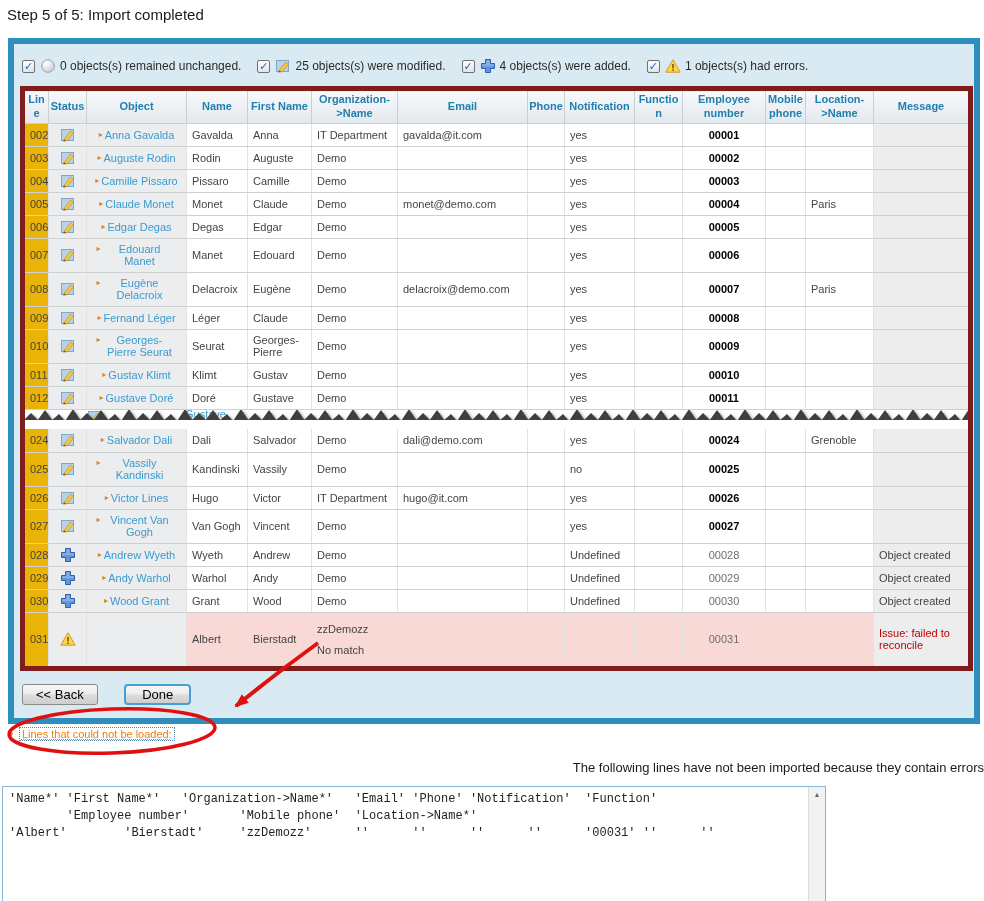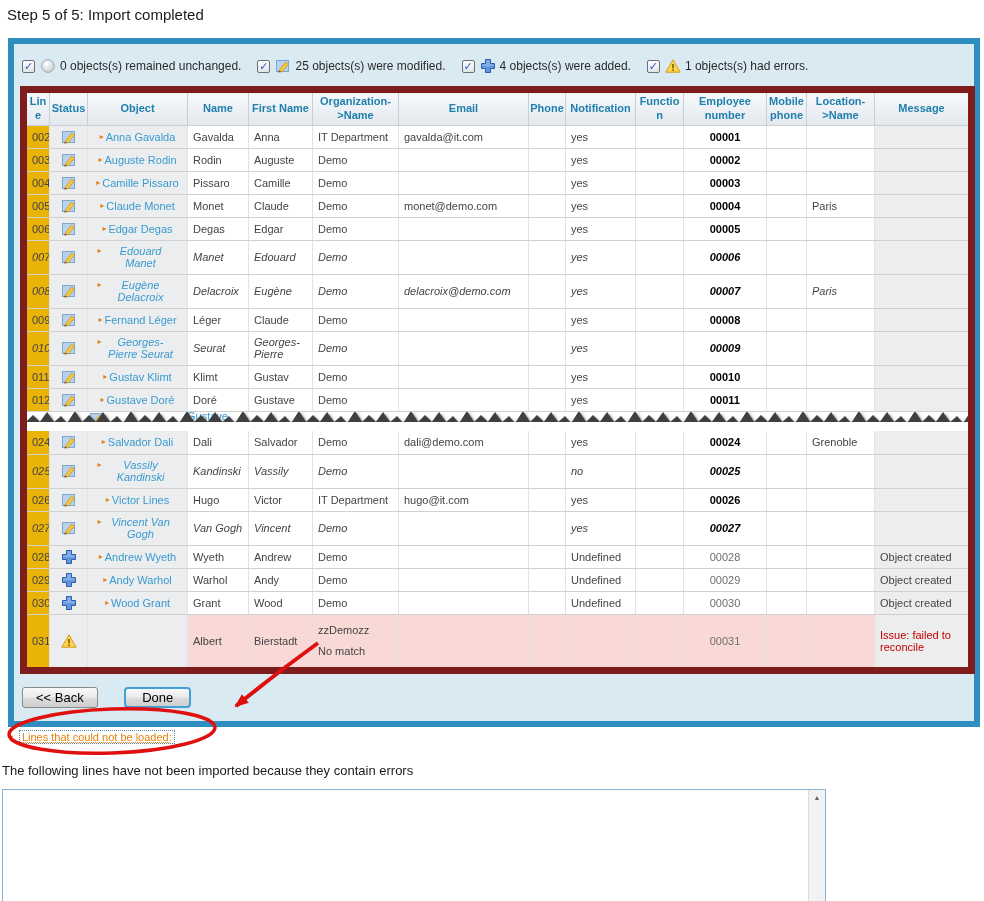--- a/index.html
+++ b/index.html
@@ -26,32 +26,32 @@
   .summary-item{display:flex;align-items:center;margin-right:16px;white-space:nowrap;}
   .cb{
     width:13px;height:13px;border:1px solid #707070;border-radius:2px;
     background:linear-gradient(#fdfdfd,#e2e6ea);display:inline-flex;align-items:center;justify-content:center;
     font-size:11px;line-height:11px;color:#2a5cc8;font-weight:bold;margin-right:5px;flex:0 0 auto;
   }
   .sum-icon{width:16px;height:16px;margin-right:4px;flex:0 0 auto;}
   .sum-icon svg{display:block;}
   
   .table-wrap{margin:0 6px;background:#fff;}
-  table.grid{width:100%;border-collapse:collapse;table-layout:fixed;font-size:11px;border:7px solid #7f1d1d;}
+  table.grid{width:100%;border-collapse:collapse;table-layout:fixed;font-size:11px;border:5px solid #7f1d1d;}
   table.grid th{
     background:linear-gradient(#f7f9fb,#e3e9ee);color:var(--header-blue);
     font-weight:bold;border:1px solid #c8d0d7;padding:2px 1px;height:30px;
     text-align:center;line-height:1.25;overflow-wrap:break-word;
   }
   table.grid td{
     border-bottom:1px solid #d0d0d0;border-right:1px solid #e2e2e2;
     padding:2px 5px;color:#444;vertical-align:middle;overflow:hidden;
   }
   tr.data-row{height:23px;}
-  tr.data-row.tall{height:34px;font-style:italic;}
+  tr.data-row.tall{height:34px;}
   tr.row-error{height:56px;}
   .c-line{background:#eab308;color:#5a5a5a;padding-left:5px;}
   .c-status{background:#ebedef;text-align:center;}
   .c-status svg{display:inline-block;vertical-align:middle;}
   .c-object{background:#ebedef;text-align:center;}
   .c-message{background:#ededee;color:#555;}
   .c-employee_number{text-align:center;color:#444;}
   tr.row-modified .c-employee_number{font-weight:bold;color:#000;}
   tr.row-added .c-employee_number,tr.row-error .c-employee_number{color:#6e6e6e;}
   tr.row-error .c-name,tr.row-error .c-first_name,tr.row-error .c-organization,
@@ -78,21 +78,21 @@
     border:1px solid #8a8a8a;border-radius:3px;font-family:inherit;
   }
   .btn-done{border:2px solid #46a0d8;border-radius:4px;margin-left:22px;padding:1px 16px;}
   
   .error-link-row{margin:4px 0 0 6px;font-size:11px;height:16px;}
   .twisty{color:#cc7a00;font-size:9px;margin-right:4px;}
   .error-link{
     color:var(--link-orange);border:1px dotted #5a87a8;padding:0 2px;
     text-decoration:underline dotted;cursor:pointer;
   }
-  .description{margin:16px 0 0 2px;font-size:13px;color:#1a1a1a;}
+  .description{margin:16px 0 0 2px;font-size:13px;color:#1a1a1a;text-align:right;}
   
   .dump-box{
     position:relative;margin:11px 0 0 2px;width:824px;height:160px;
     border:1px solid #8ab4d4;background:#fff;overflow:hidden;
   }
   .dump-pre{
     margin:0;padding:4px 24px 4px 6px;font-family:"Liberation Mono","DejaVu Sans Mono",monospace;
     font-size:12px;line-height:17px;color:#222;white-space:pre;
   }
   .fake-scroll{
@@ -610,20 +610,23 @@
   </div>
 </div>
 
 <div class="error-link-row">
   <span class="twisty">▼</span><span class="error-link">Lines that could not be loaded:</span>
 </div>
 
 <div class="description">The following lines have not been imported because they contain errors</div>
 
 <div class="dump-box">
+  <pre class="dump-pre">'Name*' 'First Name*'   'Organization-&gt;Name*'   'Email' 'Phone' 'Notification'  'Function'
+        'Employee number'       'Mobile phone'  'Location-&gt;Name*'
+'Albert'        'Bierstadt'     'zzDemozz'      ''      ''      ''      ''      '00031' ''      ''</pre>
   <div class="fake-scroll">
     <div class="scroll-up">▲</div>
   </div>
 </div>
 
 <svg class="annot-overlay" viewBox="0 0 984 901">
   <defs>
     <marker id="ah" markerUnits="userSpaceOnUse" markerWidth="18" markerHeight="14" refX="12" refY="5.5" orient="auto">
       <path d="M0 0 L14 5.5 L0 11 Z" fill="#e01010"></path>
     </marker>

